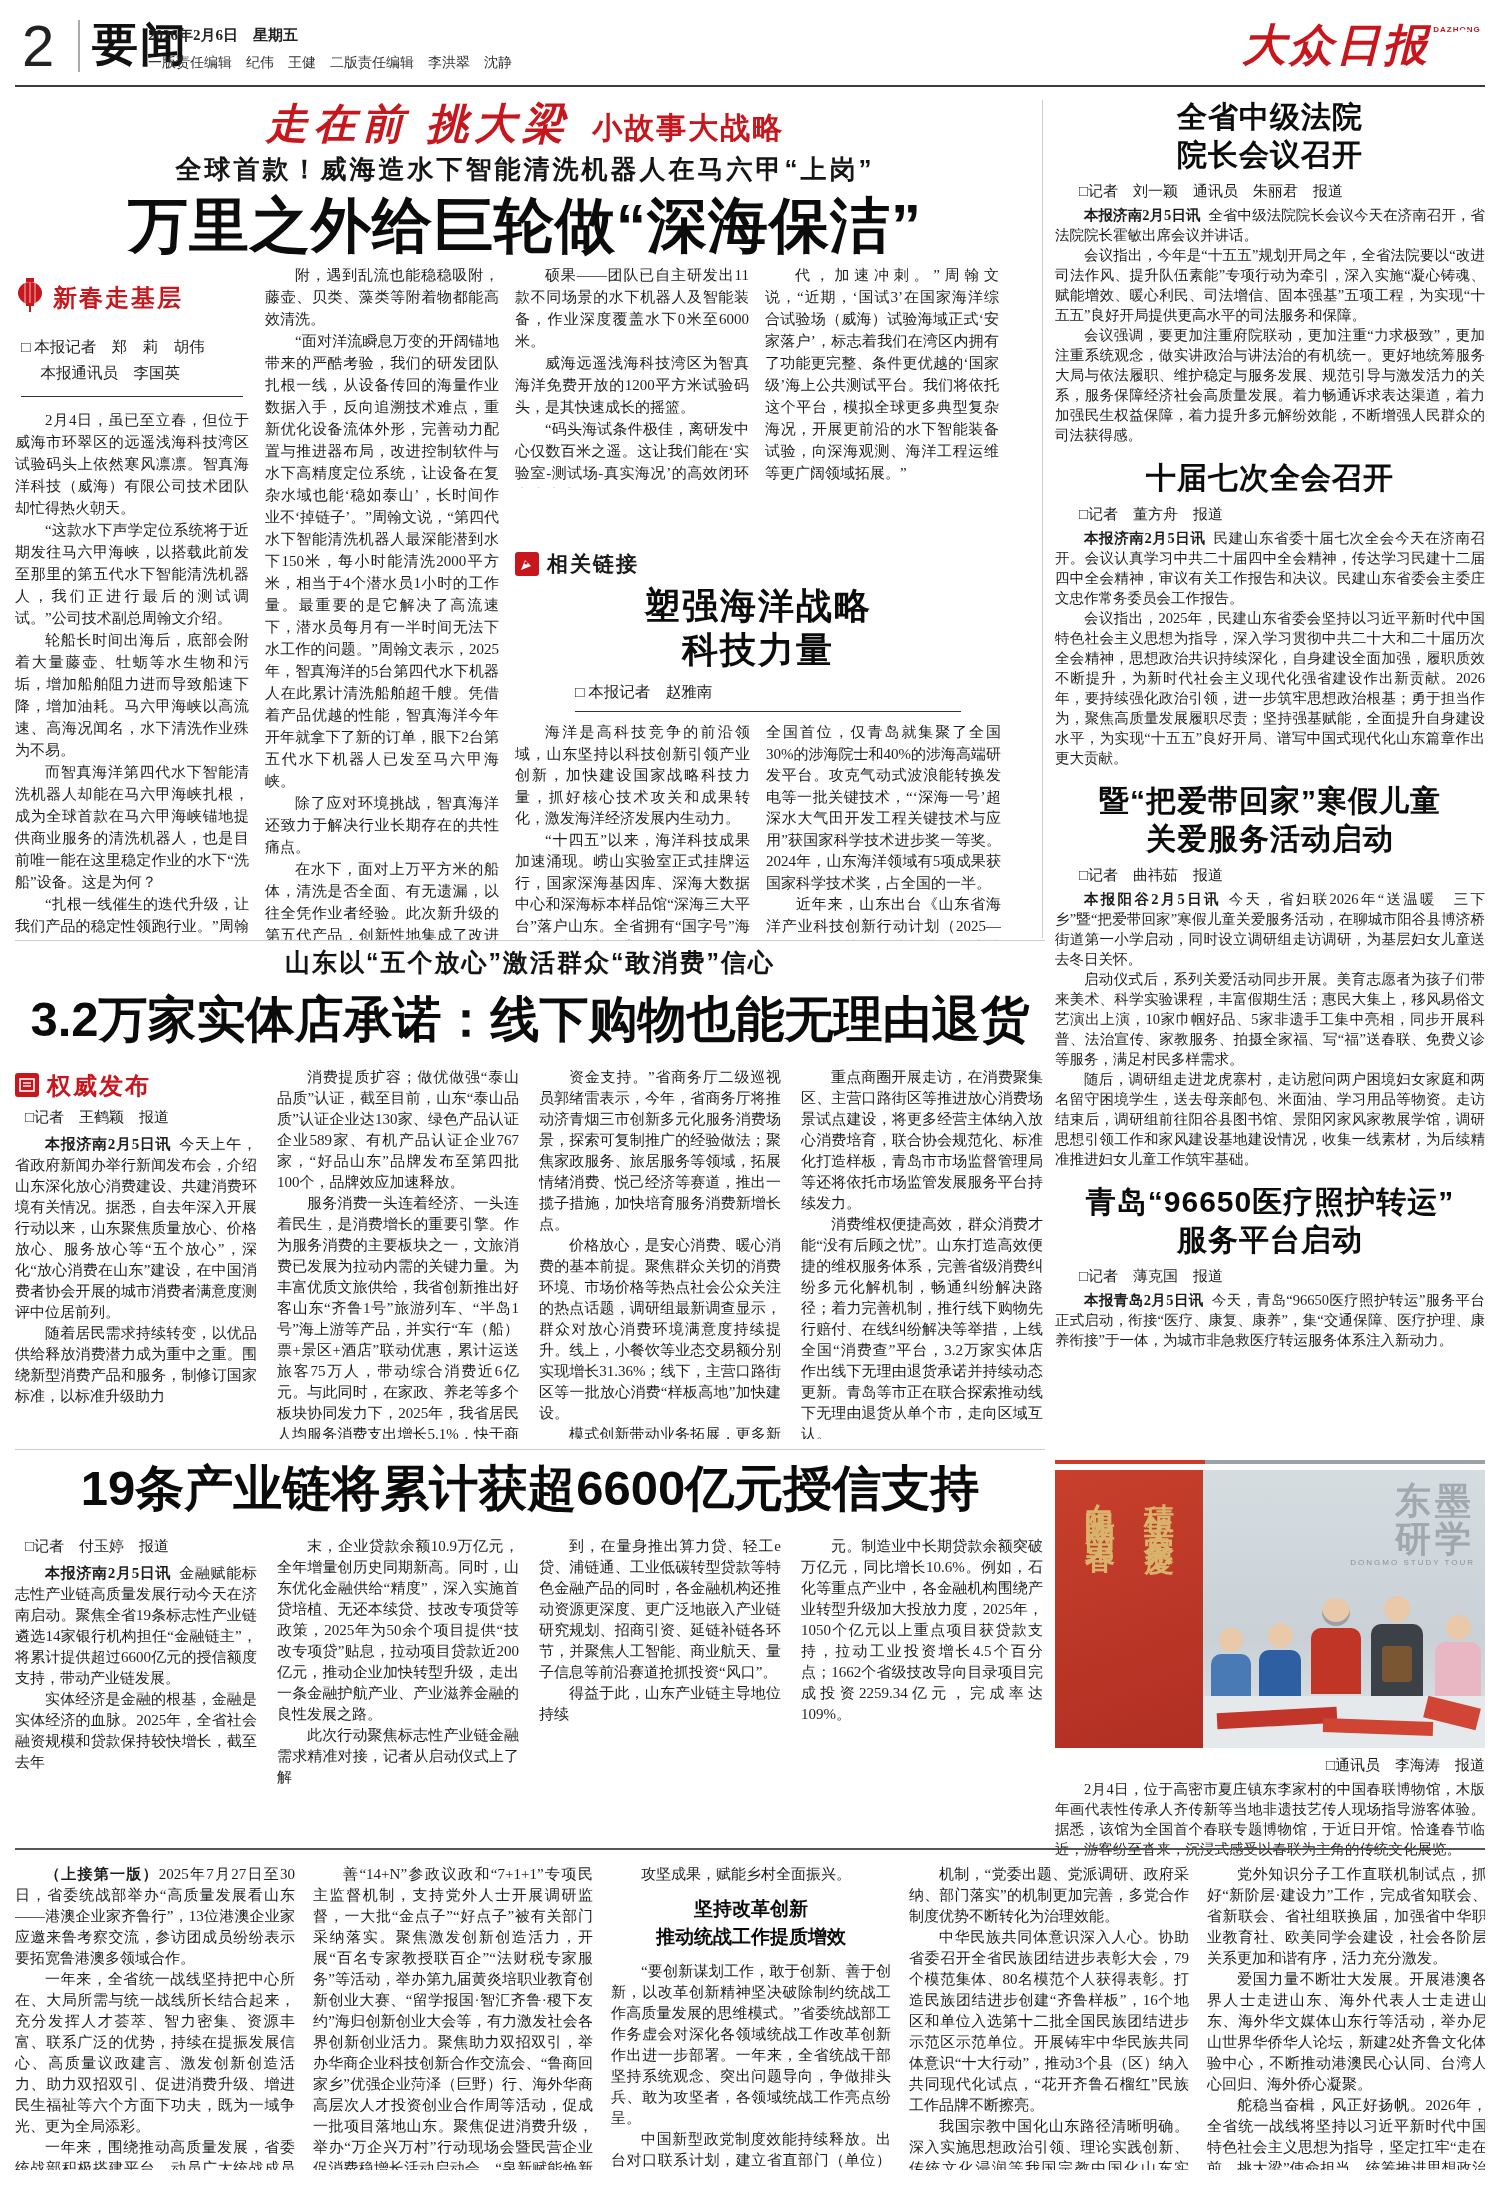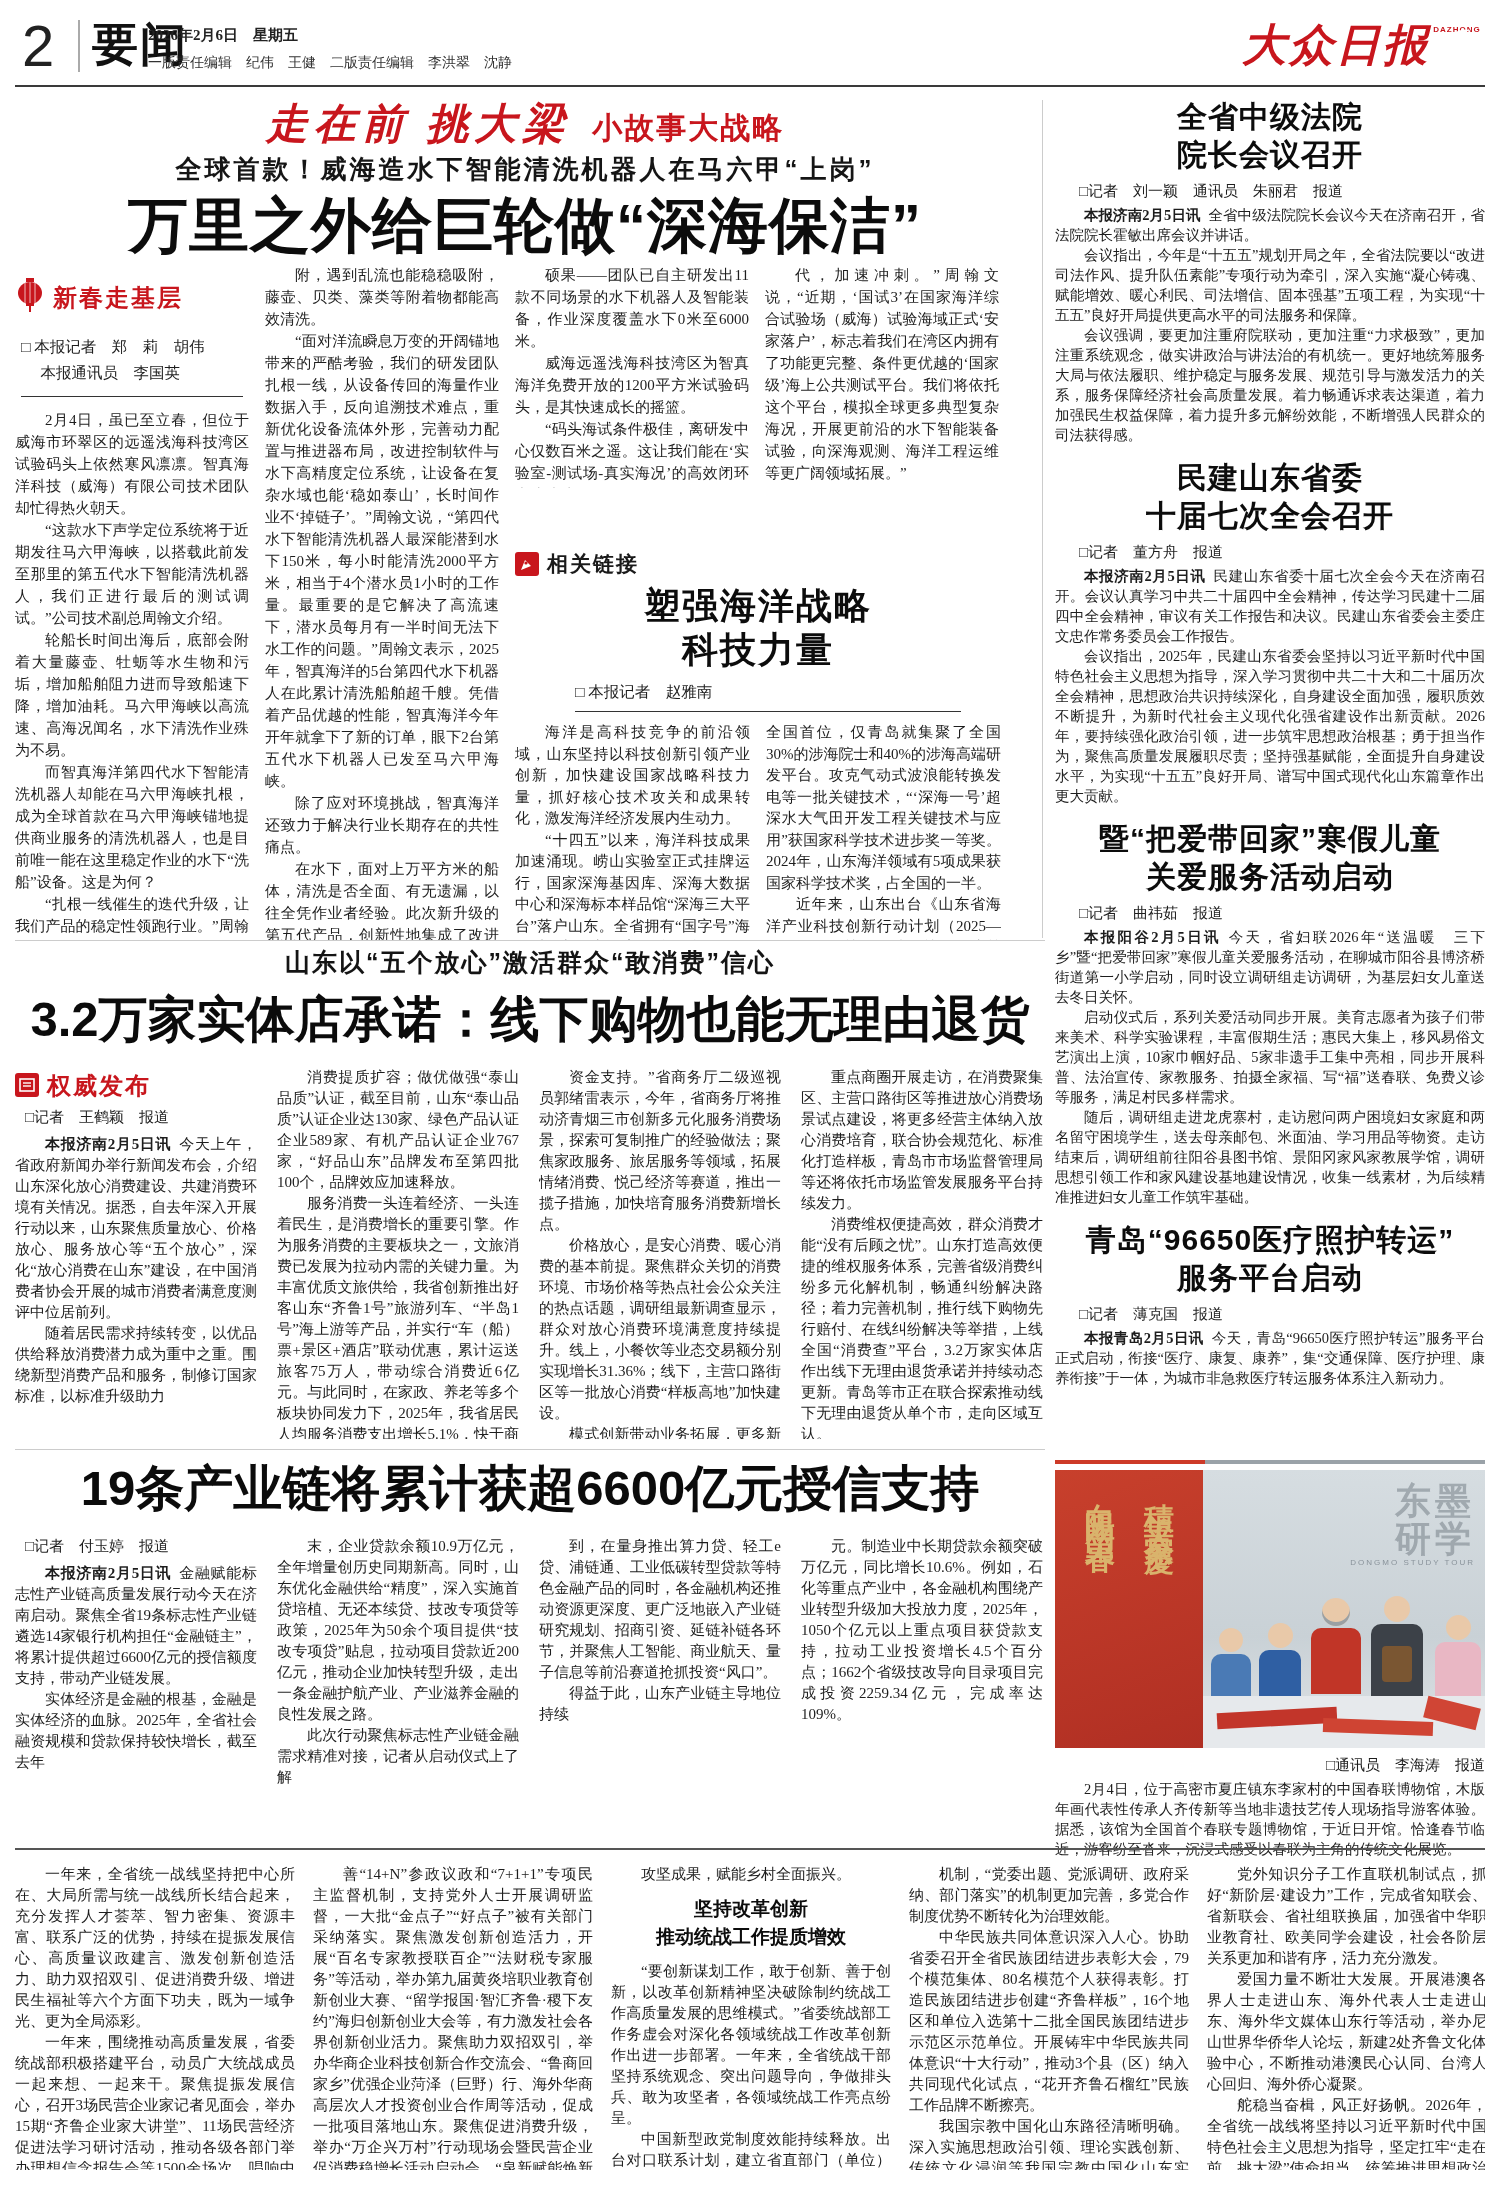--- a/index.html
+++ b/index.html
@@ -205,21 +205,20 @@
       <div class="r-byline">□记者　刘一颖　通讯员　朱丽君　报道</div>
       <p class="para"><b class="dateline">本报济南2月5日讯</b><span>全省中级法院院长会议今天在济南召开，省法院院长霍敏出席会议并讲话。</span></p>
       <div>
           <p class="para">会议指出，今年是“十五五”规划开局之年，全省法院要以“改进司法作风、提升队伍素能”专项行动为牵引，深入实施“凝心铸魂、赋能增效、暖心利民、司法增信、固本强基”五项工程，为实现“十五五”良好开局提供更高水平的司法服务和保障。</p>
           <p class="para">会议强调，要更加注重府院联动，更加注重“力求极致”，更加注重系统观念，做实讲政治与讲法治的有机统一。更好地统筹服务大局与依法履职、维护稳定与服务发展、规范引导与激发活力的关系，服务保障经济社会高质量发展。着力畅通诉求表达渠道，着力加强民生权益保障，着力提升多元解纷效能，不断增强人民群众的司法获得感。</p>
         </div>
     </div>
 
     <div class="r-art">
       <div>
-          <div class="r-head-line">民建山东省委</div>
           <div class="r-head-line">十届七次全会召开</div>
         </div>
       <div class="r-byline">□记者　董方舟　报道</div>
       <p class="para"><b class="dateline">本报济南2月5日讯</b><span>民建山东省委十届七次全会今天在济南召开。会议认真学习中共二十届四中全会精神，传达学习民建十二届四中全会精神，审议有关工作报告和决议。民建山东省委会主委庄文忠作常务委员会工作报告。</span></p>
       <div>
           <p class="para">会议指出，2025年，民建山东省委会坚持以习近平新时代中国特色社会主义思想为指导，深入学习贯彻中共二十大和二十届历次全会精神，思想政治共识持续深化，自身建设全面加强，履职质效不断提升，为新时代社会主义现代化强省建设作出新贡献。2026年，要持续强化政治引领，进一步筑牢思想政治根基；勇于担当作为，聚焦高质量发展履职尽责；坚持强基赋能，全面提升自身建设水平，为实现“十五五”良好开局、谱写中国式现代化山东篇章作出更大贡献。</p>
         </div>
     </div>
 
     <div class="r-art">
@@ -365,20 +364,21 @@
           <div class="strip" style="right:6px;top:6px;width:54px;height:22px;transform:rotate(14deg);background:#d04535;"></div>
         </div>
       </div>
     </div>
     <div class="caption-by">□通讯员　李海涛　报道</div>
     <div class="caption">2月4日，位于高密市夏庄镇东李家村的中国春联博物馆，木版年画代表性传承人齐传新等当地非遗技艺传人现场指导游客体验。据悉，该馆为全国首个春联专题博物馆，于近日开馆。恰逢春节临近，游客纷至沓来，沉浸式感受以春联为主角的传统文化展览。</div>
   </div>
 
   <div class="bottom">
     <div class="bcol">
+      <p class="para"><b>（上接第一版）</b><span>2025年7月27日至30日，省委统战部举办“高质量发展看山东——港澳企业家齐鲁行”，13位港澳企业家应邀来鲁考察交流，参访团成员纷纷表示要拓宽鲁港澳多领域合作。</span></p>
       <div>
           <p class="para">一年来，全省统一战线坚持把中心所在、大局所需与统一战线所长结合起来，充分发挥人才荟萃、智力密集、资源丰富、联系广泛的优势，持续在提振发展信心、高质量议政建言、激发创新创造活力、助力双招双引、促进消费升级、增进民生福祉等六个方面下功夫，既为一域争光、更为全局添彩。</p>
           <p class="para">一年来，围绕推动高质量发展，省委统战部积极搭建平台，动员广大统战成员一起来想、一起来干。聚焦提振发展信心，召开3场民营企业家记者见面会，举办15期“齐鲁企业家大讲堂”、11场民营经济促进法学习研讨活动，推动各级各部门举办理想信念报告会等1500余场次，唱响中国经济光明论。聚焦高质量议政建言，完</p>
         </div>
     </div>
     <div class="bcol">
         <div>
           <p class="para">善“14+N”参政议政和“7+1+1”专项民主监督机制，支持党外人士开展调研监督，一大批“金点子”“好点子”被有关部门采纳落实。聚焦激发创新创造活力，开展“百名专家教授联百企”“法财税专家服务”等活动，举办第九届黄炎培职业教育创新创业大赛、“留学报国·智汇齐鲁·稷下友约”海归创新创业大会等，有力激发社会各界创新创业活力。聚焦助力双招双引，举办华商企业科技创新合作交流会、“鲁商回家乡”优强企业菏泽（巨野）行、海外华商高层次人才投资创业合作周等活动，促成一批项目落地山东。聚焦促进消费升级，举办“万企兴万村”行动现场会暨民营企业促消费稳增长活动启动会、“泉新赋能焕新消费”等活动，凝心助帮扶，携手促消费。聚焦增进民生福祉，开展“民主党派同心助力乡村全面振兴”、“百城千校万企”携手促就业行动、“温暖工程”行动、“新阶层服务乡村振兴”等活动，有效巩固拓展脱贫</p>
         </div>
       </div>

